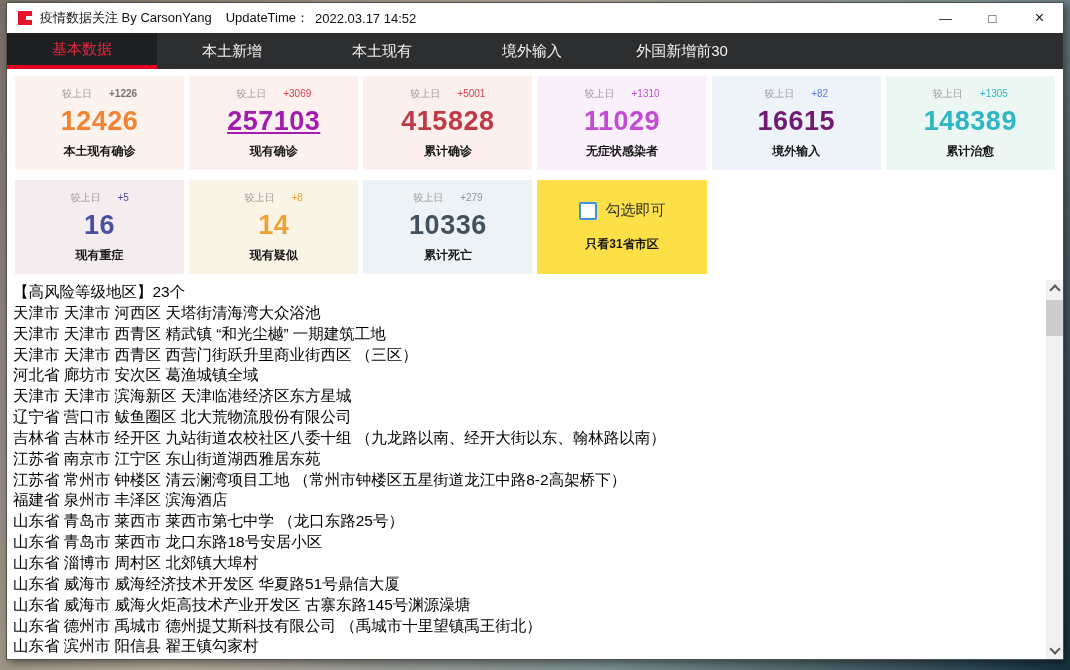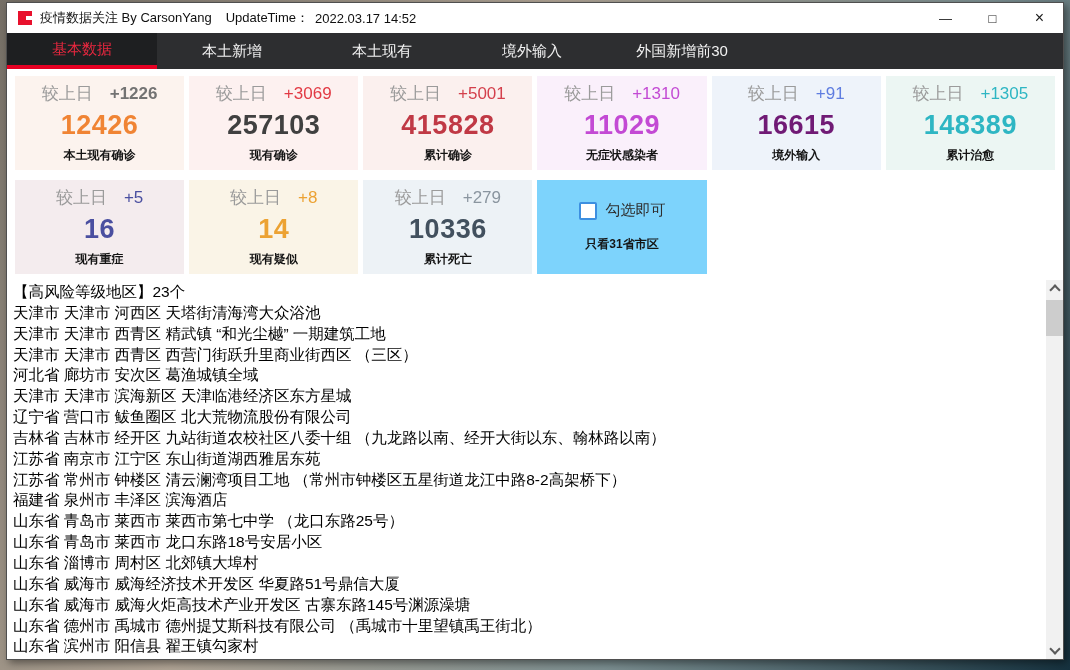--- a/index.html
+++ b/index.html
@@ -32,21 +32,21 @@
   .tab { width:150px; display:flex; align-items:center; justify-content:center; color:#f2f2f2; font-size:15px; box-sizing:border-box; }
   .tab.active { background:#1e1f21; border-bottom:4px solid transparent; font-weight:400; }
   
   .stats { flex:0 0 auto; background:#fff; padding:7px 8px 6px 8px; }
   .cards-row { display:flex; gap:5px; }
   .cards-row + .cards-row { margin-top:10px; }
   .card {
     height:94px; width:calc((1040px - 25px)/6); flex:0 0 auto;
     display:flex; flex-direction:column; align-items:center; justify-content:center;
   }
-  .card-top { font-size:17px; color:#9b9b9b; display:flex; align-items:baseline; }
+  .card-top { font-size:10px; color:#9b9b9b; display:flex; align-items:baseline; }
   .card-top .delta { margin-left:17px; }
   .num { font-size:27px; font-weight:700; margin:5px 0 6px; letter-spacing:.5px; }
   .card-title { font-size:12px; font-weight:700; color:#141414; }
   .check-row { display:flex; align-items:center; margin-bottom:16px; }
   .checkbox { width:14px; height:14px; border:2px solid #3d8fe0; border-radius:2px; background:#fff; margin-right:9px; }
   .check-label { font-size:15px; color:#2e2e2e; }
   
   .list { flex:1 1 auto; position:relative; background:#fff; padding:2px 24px 0 6px; overflow:hidden; }
   .list-row { font-size:15.5px; line-height:20.85px; color:#000; white-space:nowrap; }
   .scrollbar { position:absolute; top:0; right:0; bottom:0; width:17px; background:#f1f1f1; }
@@ -97,21 +97,21 @@
           </div>
         <div class="num" style="color: rgb(240, 132, 52);">12426</div>
         <div class="card-title">本土现有确诊</div>
       </div>
 
       <div class="card" style="background-color: rgb(253, 241, 240);">
         <div class="card-top">
             <span>较上日</span>
             <span class="delta" style="color: rgb(226, 58, 68);">+3069</span>
           </div>
-        <div class="num" style="color: #404040;">257103</div>
+        <div class="num" style="color: #a21caf; text-decoration: underline;">257103</div>
         <div class="card-title">现有确诊</div>
       </div>
 
       <div class="card" style="background-color: rgb(251, 240, 238);">
         <div class="card-top">
             <span>较上日</span>
             <span class="delta" style="color: rgb(212, 64, 76);">+5001</span>
           </div>
         <div class="num" style="color: rgb(192, 57, 69);">415828</div>
         <div class="card-title">累计确诊</div>
@@ -122,21 +122,21 @@
             <span>较上日</span>
             <span class="delta" style="color: rgb(195, 74, 212);">+1310</span>
           </div>
         <div class="num" style="color: rgb(195, 74, 212);">11029</div>
         <div class="card-title">无症状感染者</div>
       </div>
 
       <div class="card" style="background-color: rgb(238, 243, 250);">
         <div class="card-top">
             <span>较上日</span>
-            <span class="delta" style="color: rgb(95, 125, 224);">+91</span>
+            <span class="delta" style="color: rgb(95, 125, 224);">+82</span>
           </div>
         <div class="num" style="color: #701a75;">16615</div>
         <div class="card-title">境外输入</div>
       </div>
 
       <div class="card" style="background-color: rgb(236, 246, 243);">
         <div class="card-top">
             <span>较上日</span>
             <span class="delta" style="color: rgb(46, 182, 195);">+1305</span>
           </div>
@@ -167,21 +167,21 @@
 
       <div class="card" style="background-color: rgb(237, 242, 246);">
         <div class="card-top">
             <span>较上日</span>
             <span class="delta" style="color: rgb(138, 149, 159);">+279</span>
           </div>
         <div class="num" style="color: rgb(66, 80, 94);">10336</div>
         <div class="card-title">累计死亡</div>
       </div>
 
-      <div class="card" style="background-color: #7dd3fc;">
+      <div class="card" style="background-color: #fde047;">
         <div class="check-row">
           <span class="checkbox" style="border-color: rgb(61, 143, 224);"></span>
           <span class="check-label">勾选即可</span>
         </div>
         <div class="card-title">只看31省市区</div>
       </div>
 
     </div>
   </div>
 

